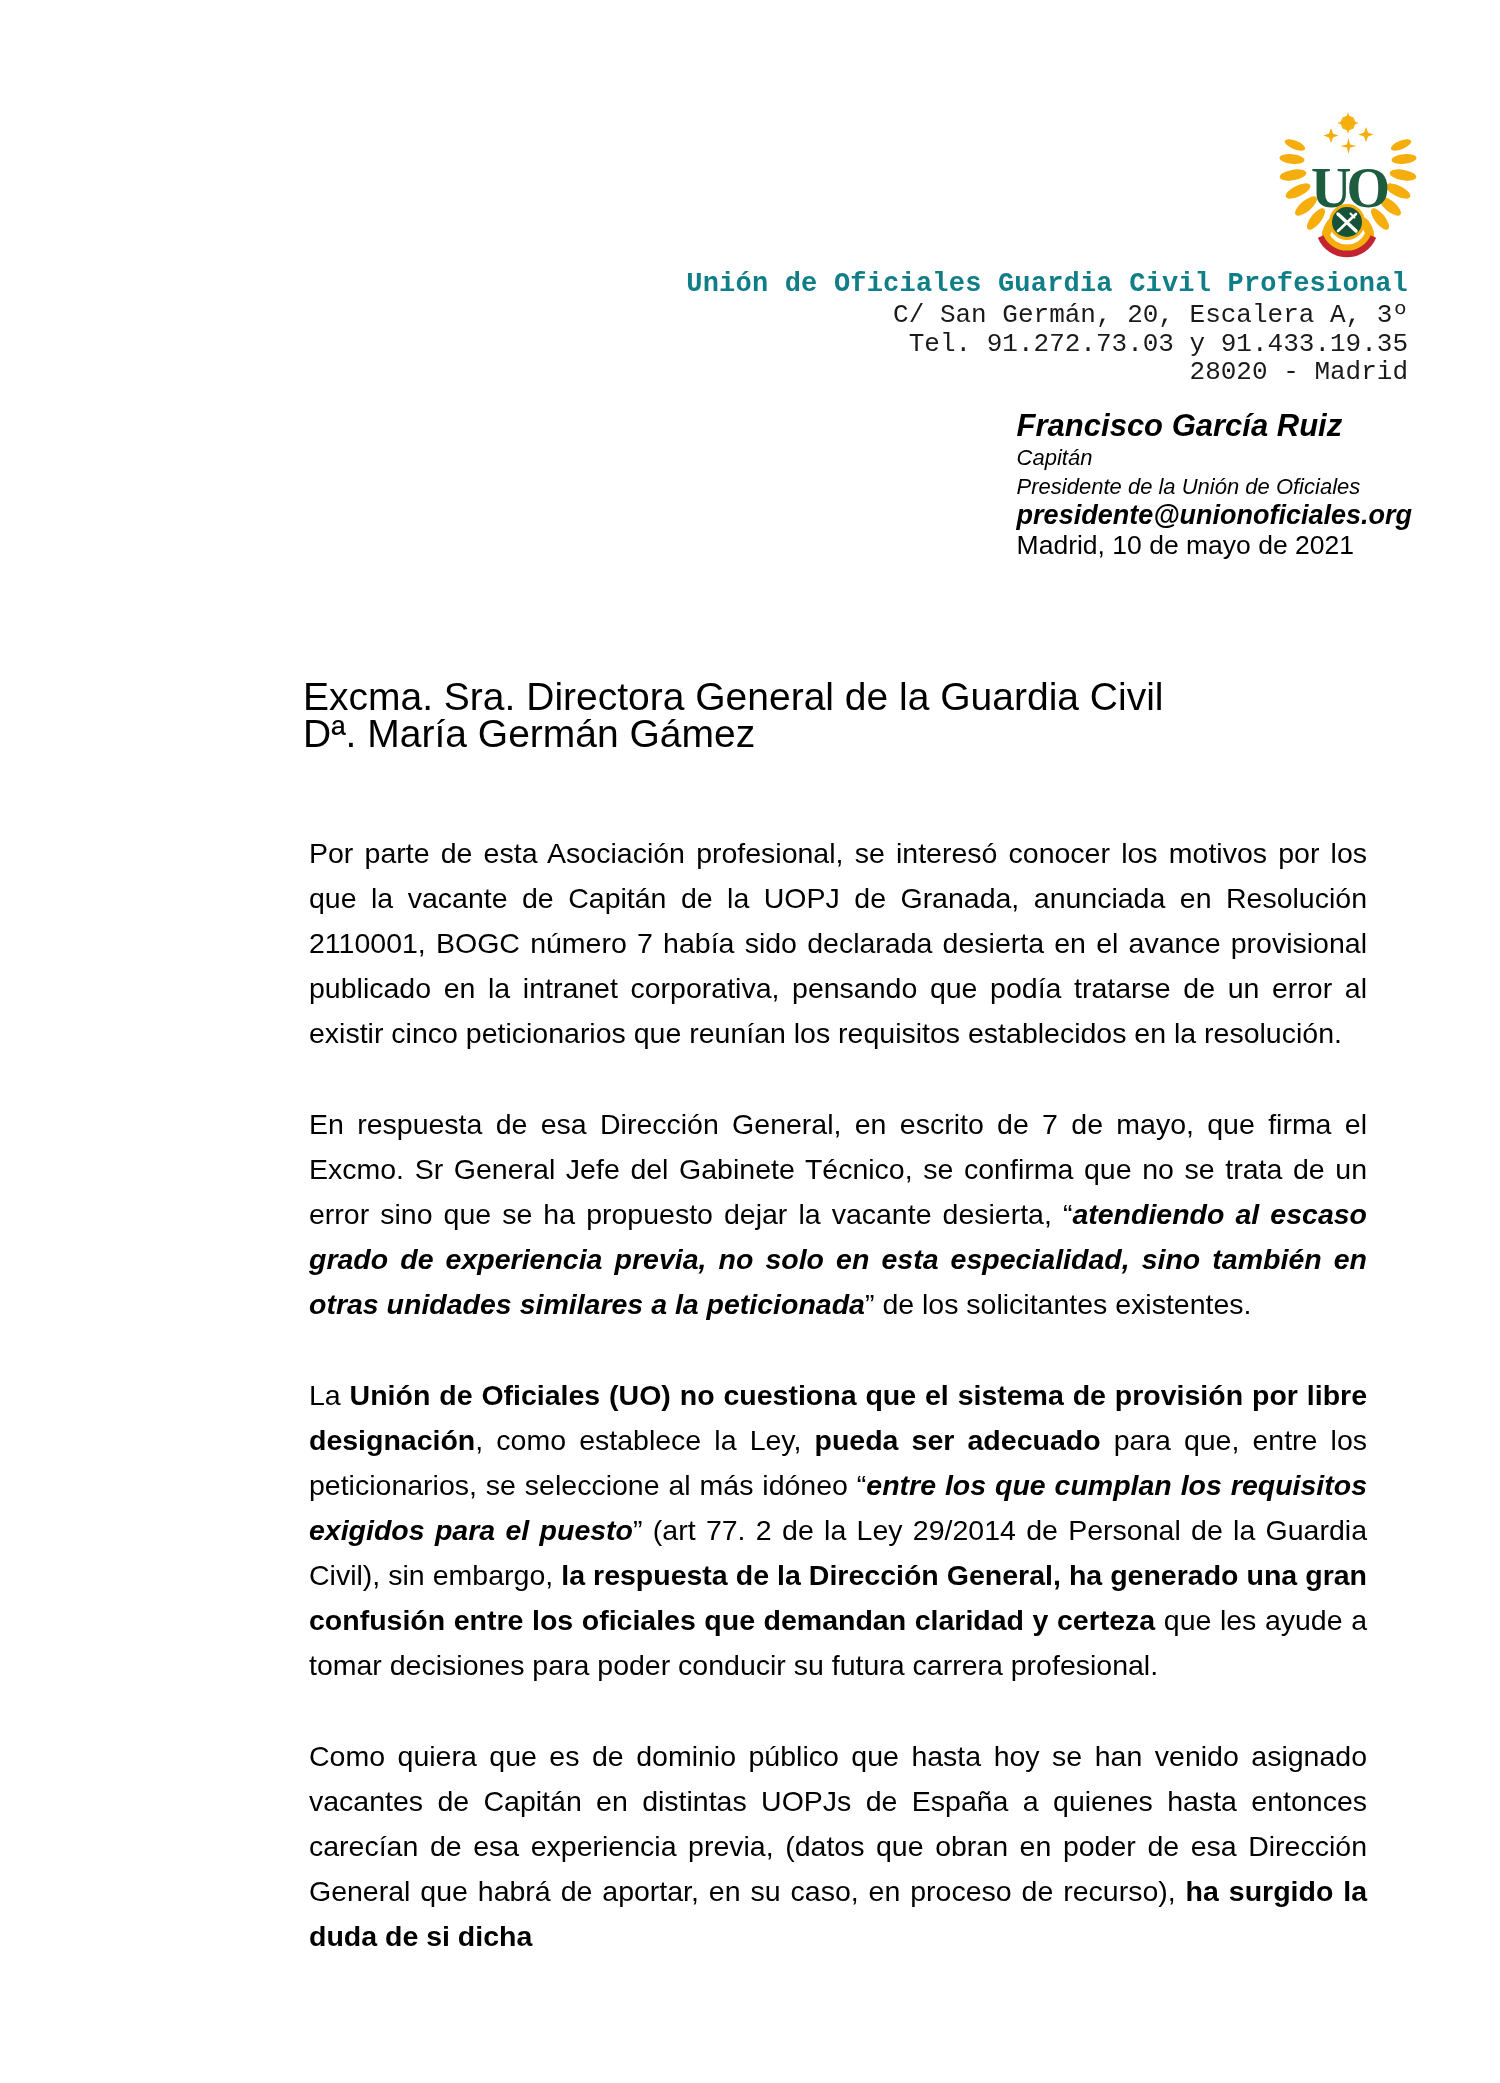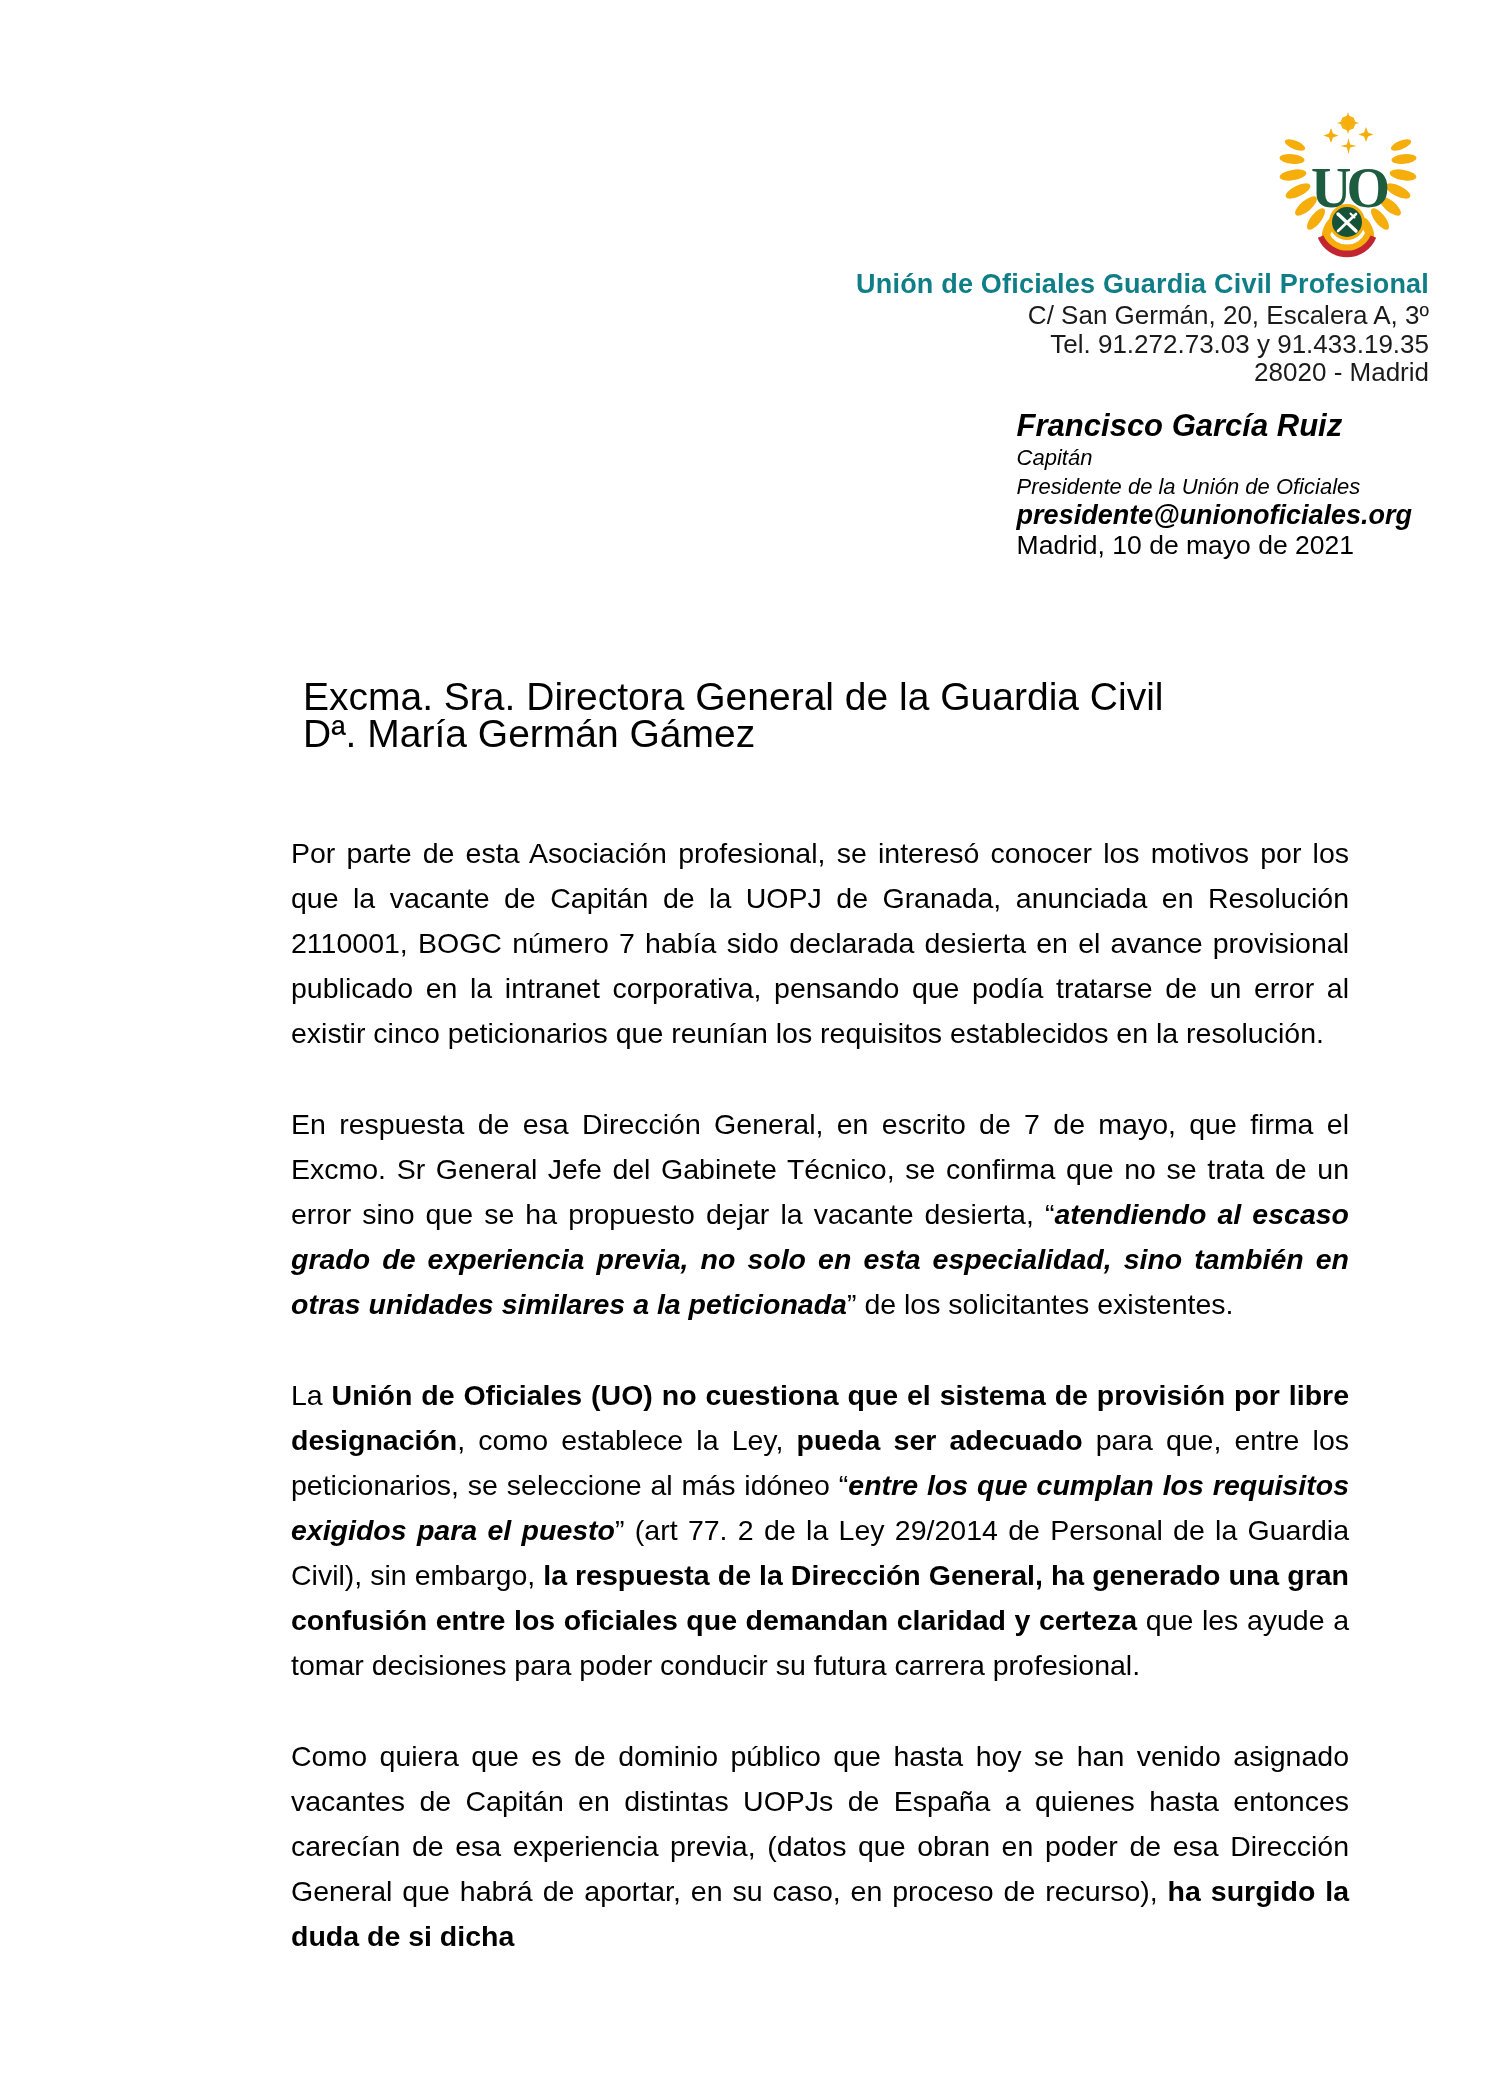--- a/index.html
+++ b/index.html
@@ -10,22 +10,22 @@
     color: #000;
     position: relative;
   }
   .page { position: absolute; inset: 0; overflow: hidden; }
 
   
   .logo { position: absolute; top: 110px; left: 1278px; width: 140px; height: 158px; }
 
   
   .org-block {
-    position: absolute; top: 268px; right: 71px;
-    text-align: right; white-space: nowrap;
+    position: absolute; top: 268px; right: 92px;
+    text-align: right; white-space: nowrap; font-family: Liberation Mono, monospace;
   }
   .org-name {
     font-weight: bold; font-size: 27px; line-height: 33px;
     color: #0f7e87; letter-spacing: 0.2px;
   }
   .addr { font-size: 26px; line-height: 28.5px; color: #1a1a1a; }
 
   
   .sender-block {
     position: absolute; top: 408px; right: 88px;
@@ -37,21 +37,21 @@
   .sender-date { font-size: 26.5px; line-height: 30px; }
 
   
   .recipient {
     position: absolute; left: 303px; top: 647px;
     font-weight: normal; font-size: 39px; line-height: 37px; margin-top: 31px;
   }
 
   
   .letter-body {
-    position: absolute; left: 291px; top: 831px; width: 1058px;
+    position: absolute; left: 309px; top: 831px; width: 1058px;
     font-size: 28.5px; line-height: 45px; text-align: justify;
   }
   .letter-body p { margin: 0 0 46px 0; }
   .seg-b  { font-weight: bold; }
   .seg-bi { font-weight: bold; font-style: italic; }
 </style>
 </head>
 <body>
 
 <div class="page">

